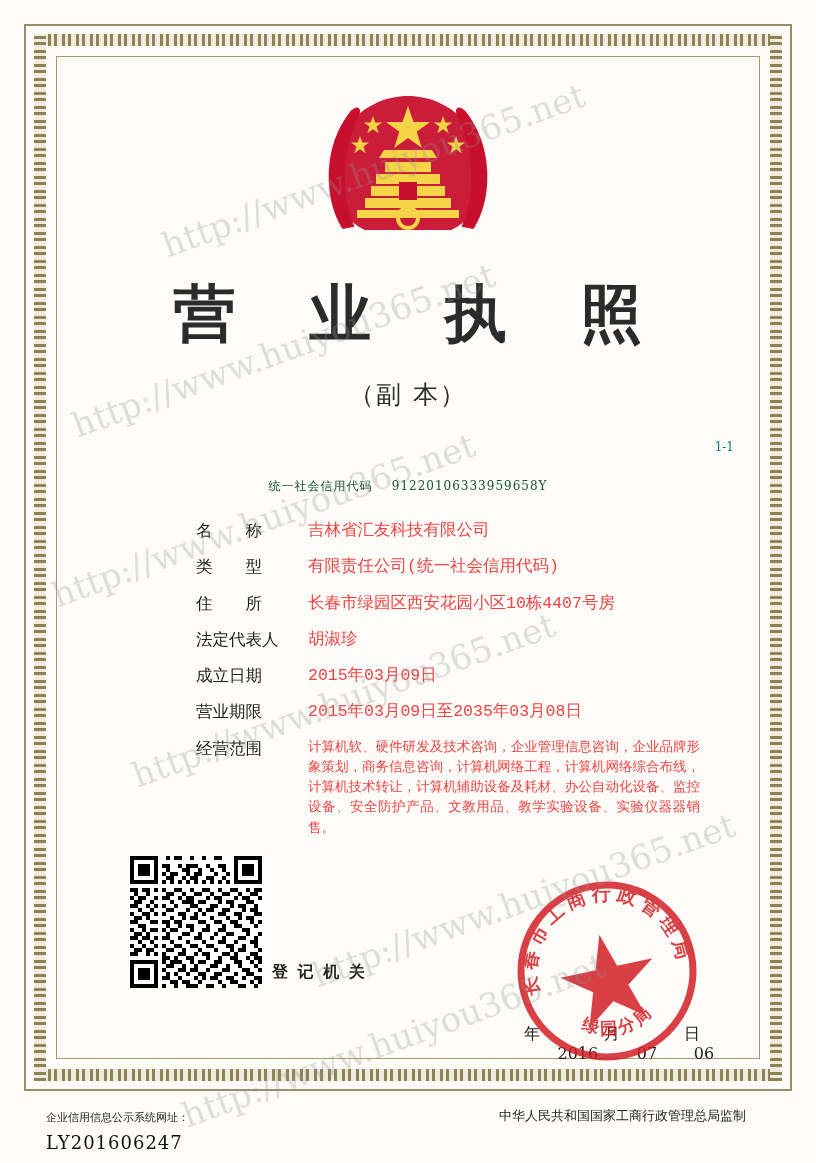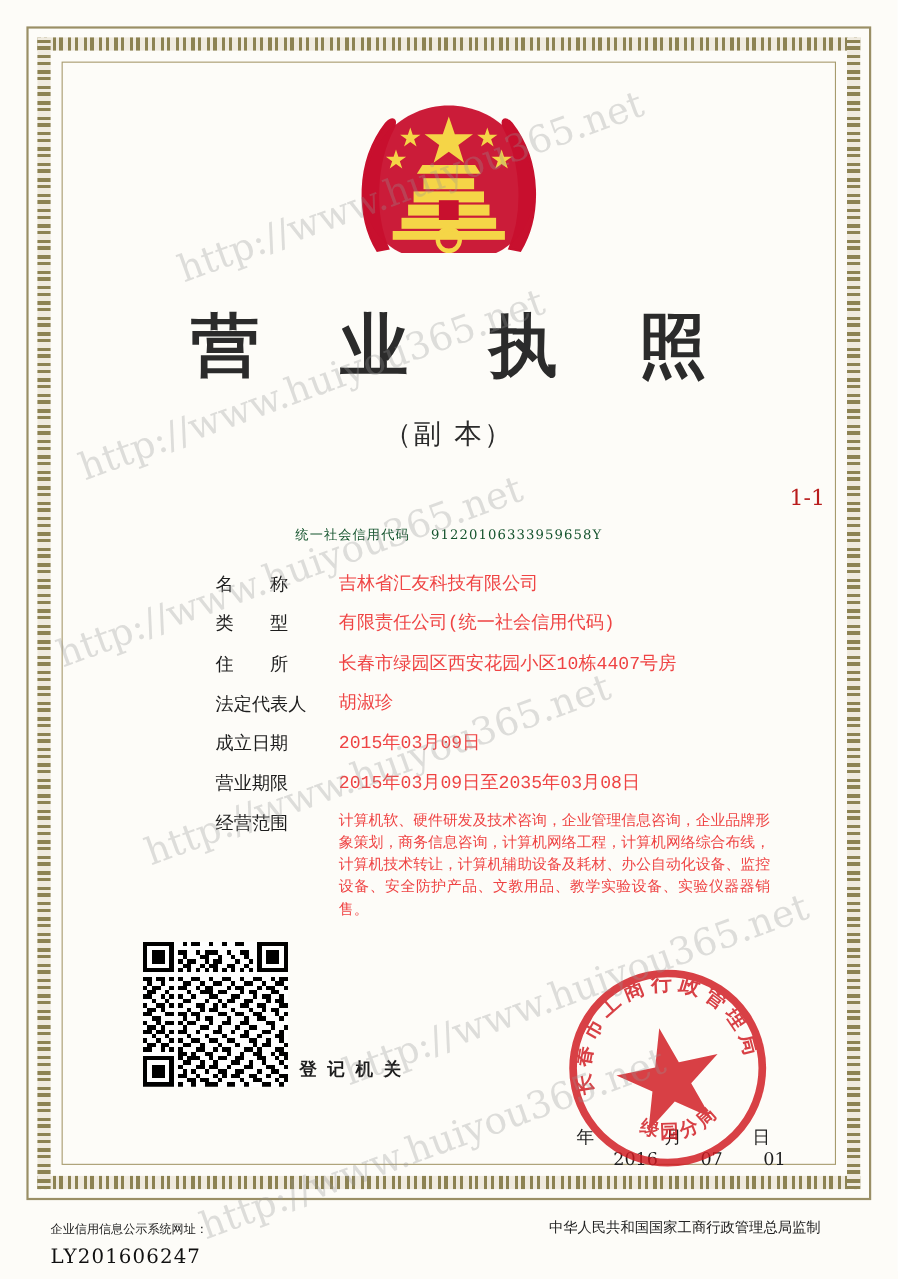--- a/index.html
+++ b/index.html
@@ -68,22 +68,22 @@
   }
   .subtitle{
     position:absolute;left:0;right:0;top:378px;
     text-align:center;
     font-family:"DejaVu Serif","Liberation Serif",serif;
     font-size:25px;
     color:#2b2b2b;
     letter-spacing:2px;
   }
   .serial{
-    position:absolute;right:66px;top:440px;
-    font-size:20px;color:#b91c1c;
+    position:absolute;right:82px;top:440px;
+    font-size:12px;color:#0f766e;
     font-family:"DejaVu Serif","Liberation Serif",serif;
   }
   .credit-code{
     position:absolute;left:0;right:0;top:478px;
     text-align:center;
     font-size:12px;color:#14532d;
     font-family:"DejaVu Serif","Liberation Serif",serif;
     letter-spacing:1px;
   }
   
@@ -322,21 +322,21 @@
       </g>
     </svg>
   </div>
 
   <div class="reg-line">登 记 机 关</div>
 
   <div class="date-label">年　月　日</div>
   <div class="date-vals">
     <span class="y">2016</span>
     <span class="m">07</span>
-    <span class="d">01</span>
+    <span class="d">06</span>
   </div>
 
   <div class="seal">
     <svg width="190" height="190" viewBox="0 0 190 190" aria-hidden="true">
       <defs>
         <path id="topArc" d="M 24 95 A 71 71 0 0 1 166 95"></path>
         <path id="botArc" d="M 44 128 A 58 58 0 0 0 146 128"></path>
       </defs>
       <circle cx="95" cy="95" r="86" fill="none" stroke="#d0181f" stroke-width="7"></circle>
       <polygon fill="#d0181f" points="95,58 106,92 142,92 113,113 124,147 95,126 66,147 77,113 48,92 84,92"></polygon>

